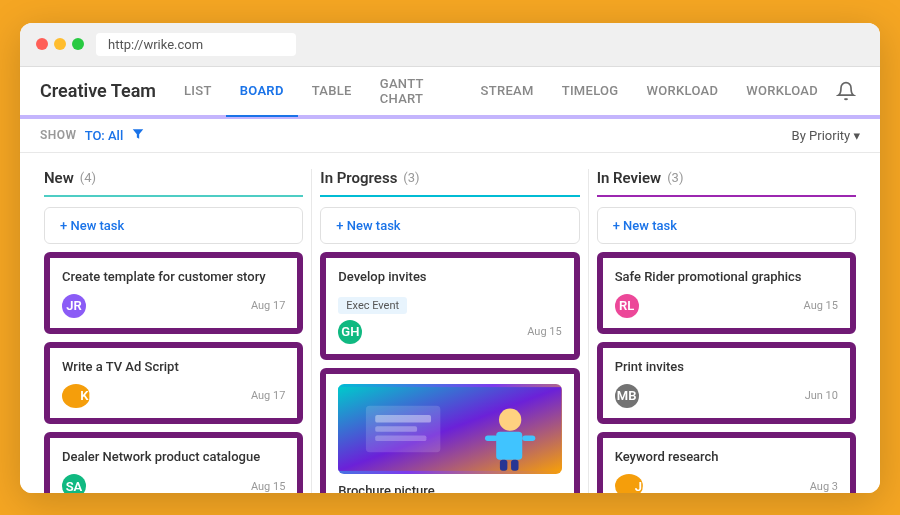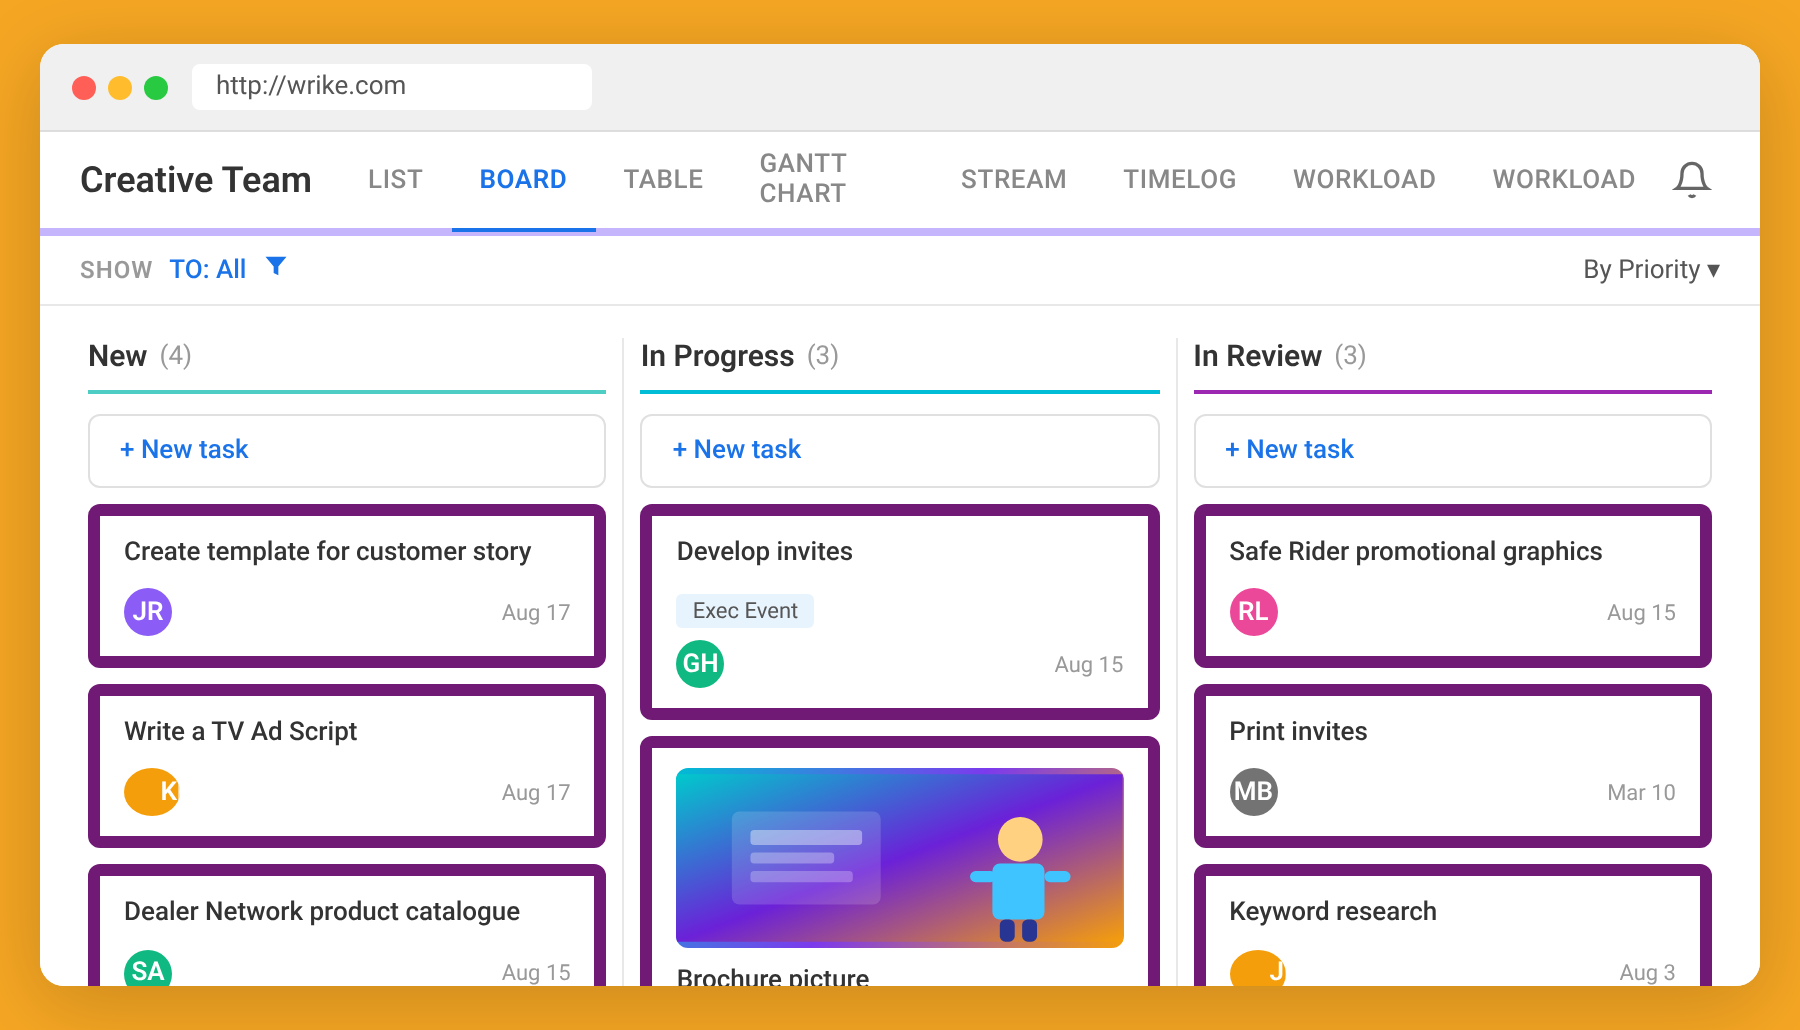--- a/index.html
+++ b/index.html
@@ -397,21 +397,21 @@
           <div class="task-title">Safe Rider promotional graphics</div>
           <div class="task-footer">
             <div class="avatar avatar-6">RL</div>
             <span class="task-date">Aug 15</span>
           </div>
         </div>
         <div class="task-card">
           <div class="task-title">Print invites</div>
           <div class="task-footer">
             <div class="avatar avatar-5">MB</div>
-            <span class="task-date">Mar 10</span>
+            <span class="task-date">Jun 10</span>
           </div>
         </div>
         <div class="task-card">
           <div class="task-title">Keyword research</div>
           <div class="task-footer">
             <div class="avatar avatar-2">JD</div>
             <span class="task-date">Aug 3</span>
           </div>
         </div>
       </div>

